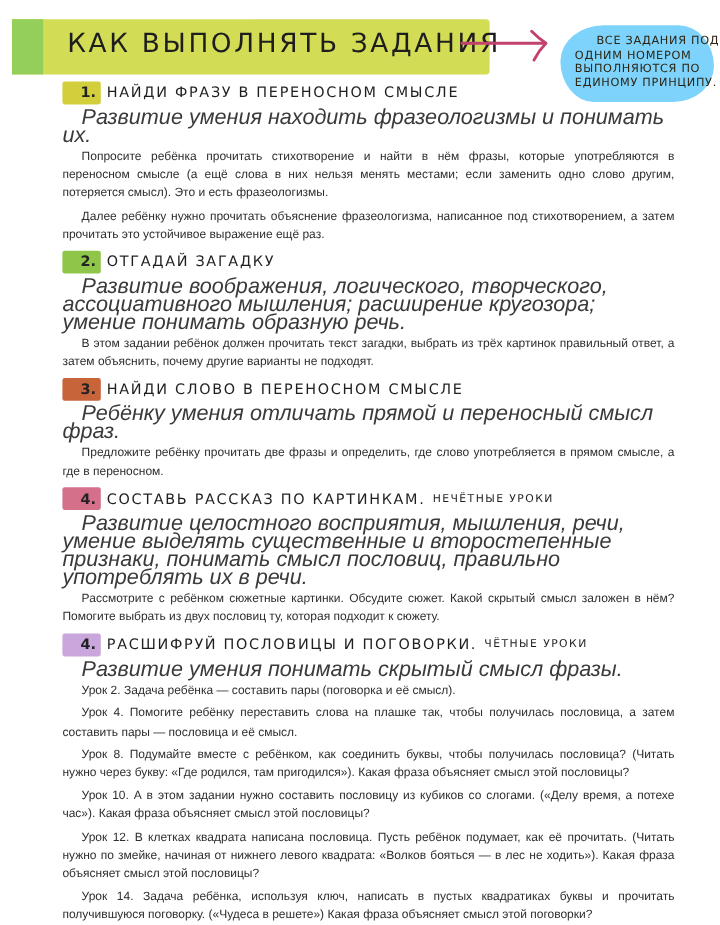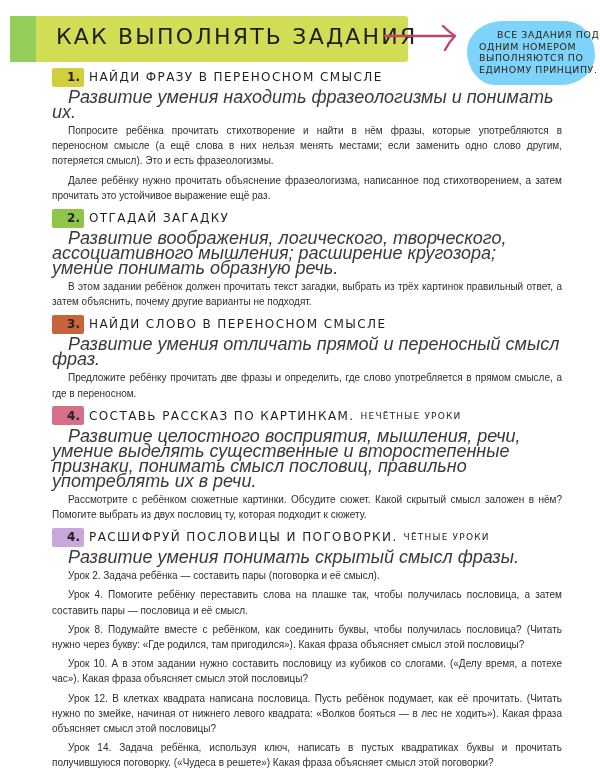--- a/index.html
+++ b/index.html
@@ -174,21 +174,21 @@
     </div>
     <div class="goal">Развитие воображения, логического, творческого, ассоциативного мышления; расширение кругозора; умение понимать образную речь.</div>
     <p class="body">В этом задании ребёнок должен прочитать текст загадки, выбрать из трёх картинок правильный ответ, а затем объяснить, почему другие варианты не подходят.</p>
   </div>
 
   <div>
     <div class="section-head">
       <div class="badge" style="background:#c8643a;">3.</div>
       <span class="head-text">НАЙДИ СЛОВО В ПЕРЕНОСНОМ СМЫСЛЕ</span>
     </div>
-    <div class="goal">Развитие умения отличать прямой и переносный смысл фраз.</div>
+    <div class="goal">Ребёнку умения отличать прямой и переносный смысл фраз.</div>
     <p class="body">Предложите ребёнку прочитать две фразы и определить, где слово употребляется в прямом смысле, а где в переносном.</p>
   </div>
 
   <div>
     <div class="section-head">
       <div class="badge" style="background:#d4708a;">4.</div>
       <span class="head-text">СОСТАВЬ РАССКАЗ ПО КАРТИНКАМ.</span>
       <span class="head-sub">НЕЧЁТНЫЕ УРОКИ</span>
     </div>
     <div class="goal">Развитие целостного восприятия, мышления, речи, умение выделять существенные и второстепенные признаки, понимать смысл пословиц, правильно употреблять их в речи.</div>

